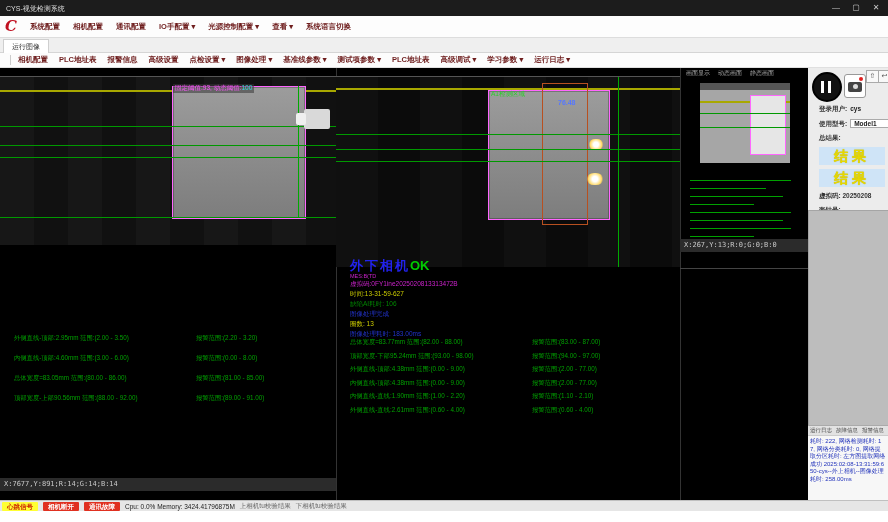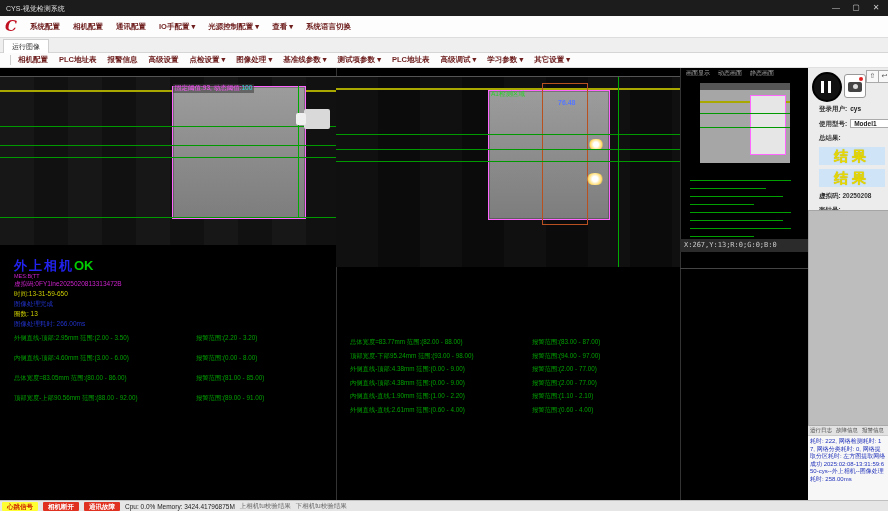--- a/index.html
+++ b/index.html
@@ -168,81 +168,83 @@
     <span>PLC地址表</span>
     <span>报警信息</span>
     <span>高级设置</span>
     <span>点检设置 ▾</span>
     <span>图像处理 ▾</span>
     <span>基准线参数 ▾</span>
     <span>测试项参数 ▾</span>
     <span>PLC地址表</span>
     <span>高级调试 ▾</span>
     <span>学习参数 ▾</span>
-    <span>其它设置 ▾</span>
+    <span>运行日志 ▾</span>
   </div>
 
   <div class="abs main">
 
     <div class="panel" id="panelL">
       <div class="scene sceneL">
         <div class="yline" style="top:13px"></div>
         <div class="cell" style="left:172px;top:9px;width:132px;height:131px"></div>
         <div class="gline" style="top:49px"></div>
         <div class="gline" style="top:68px"></div>
         <div class="gline" style="top:80px"></div>
         <div class="gline" style="top:140px"></div>
         <div class="gvert" style="left:298px;top:9px;height:131px"></div>
         <div class="conn" style="left:304px;top:32px;width:26px;height:20px"></div>
         <div class="conn" style="left:296px;top:36px;width:10px;height:12px;background:#efefef"></div>
         <div class="ovl" style="left:173px;top:7px"><span>固定阈值:93, 动态阈值:</span><b>100</b></div>
       </div>
-      <div class="caminfo" style="top:188px">
-        <div><span class="camname">外上相机</span><span class="camok">OK</span></div>
-        <div class="mes">MES:B(TT</div>
-        <div class="ln magenta">虚拟码:0FY1ine2025020813313472B</div>
-        <div class="ln yellow">时间:13-31-59-650</div>
-        <div class="ln blue">图像处理完成</div>
-        <div class="ln yellow">圈数: 13</div>
-        <div class="ln blue">图像处理耗时: 266.00ms</div>
-      </div>
       <div class="rows" style="top:266px">
         <div class="row">
             <span class="m">外侧直线-顶部:2.95mm 范围:(2.00 - 3.50)</span>
             <span class="a">报警范围:(2.20 - 3.20)</span>
           </div>
         <div class="row">
             <span class="m">内侧直线-顶部:4.60mm 范围:(3.00 - 6.00)</span>
             <span class="a">报警范围:(0.00 - 8.00)</span>
           </div>
         <div class="row">
             <span class="m">总体宽度=83.05mm 范围:(80.00 - 86.00)</span>
             <span class="a">报警范围:(81.00 - 85.00)</span>
           </div>
         <div class="row">
             <span class="m">顶部宽度-上部90.56mm 范围:(88.00 - 92.00)</span>
             <span class="a">报警范围:(89.00 - 91.00)</span>
           </div>
       </div>
+      <div class="coordbar">X:7677,Y:891;R:14;G:14;B:14</div>
     </div>
 
     <div class="panel" id="panelM">
       <div class="scene sceneM">
         <div class="yline" style="top:11px"></div>
         <div class="cell" style="left:152px;top:13px;width:120px;height:128px"></div>
         <div class="orect" style="left:206px;top:6px;width:44px;height:140px"></div>
         <div class="glow" style="left:252px;top:62px;width:16px;height:11px"></div>
         <div class="glow" style="left:250px;top:96px;width:18px;height:12px"></div>
         <div class="gline" style="top:57px"></div>
         <div class="gline" style="top:72px"></div>
         <div class="gline" style="top:84px"></div>
         <div class="gvert" style="left:282px;top:0;height:190px"></div>
         <div class="regionlbl" style="left:155px;top:13px">A1检测区域</div>
         <div class="bluval" style="left:222px;top:22px">76.48</div>
       </div>
+      <div class="caminfo" style="top:188px">
+        <div><span class="camname">外下相机</span><span class="camok">OK</span></div>
+        <div class="mes">MES:B(TD</div>
+        <div class="ln magenta">虚拟码:0FY1ine2025020813313472B</div>
+        <div class="ln yellow">时间:13-31-59-627</div>
+        <div class="ln dgreen">缺陷AI耗时: 106</div>
+        <div class="ln blue">图像处理完成</div>
+        <div class="ln yellow">圈数: 13</div>
+        <div class="ln blue">图像处理耗时: 183.00ms</div>
+      </div>
       <div class="rows rowM" style="top:270px">
         <div class="row">
             <span class="m">总体宽度=83.77mm 范围:(82.00 - 88.00)</span>
             <span class="a">报警范围:(83.00 - 87.00)</span>
           </div>
         <div class="row">
             <span class="m">顶部宽度-下部95.24mm 范围:(93.00 - 98.00)</span>
             <span class="a">报警范围:(94.00 - 97.00)</span>
           </div>
         <div class="row">

